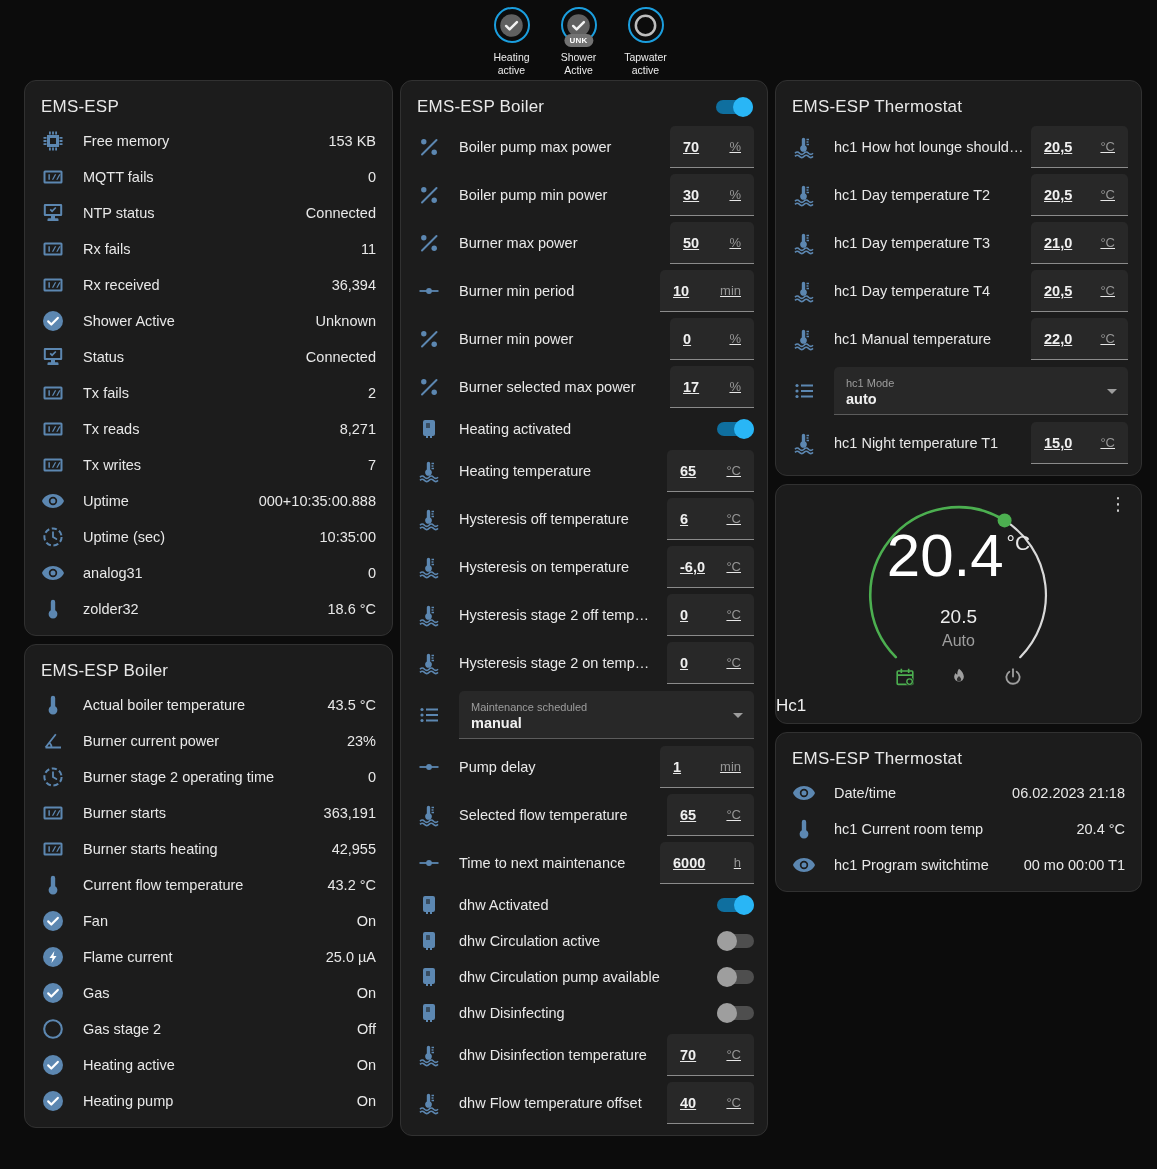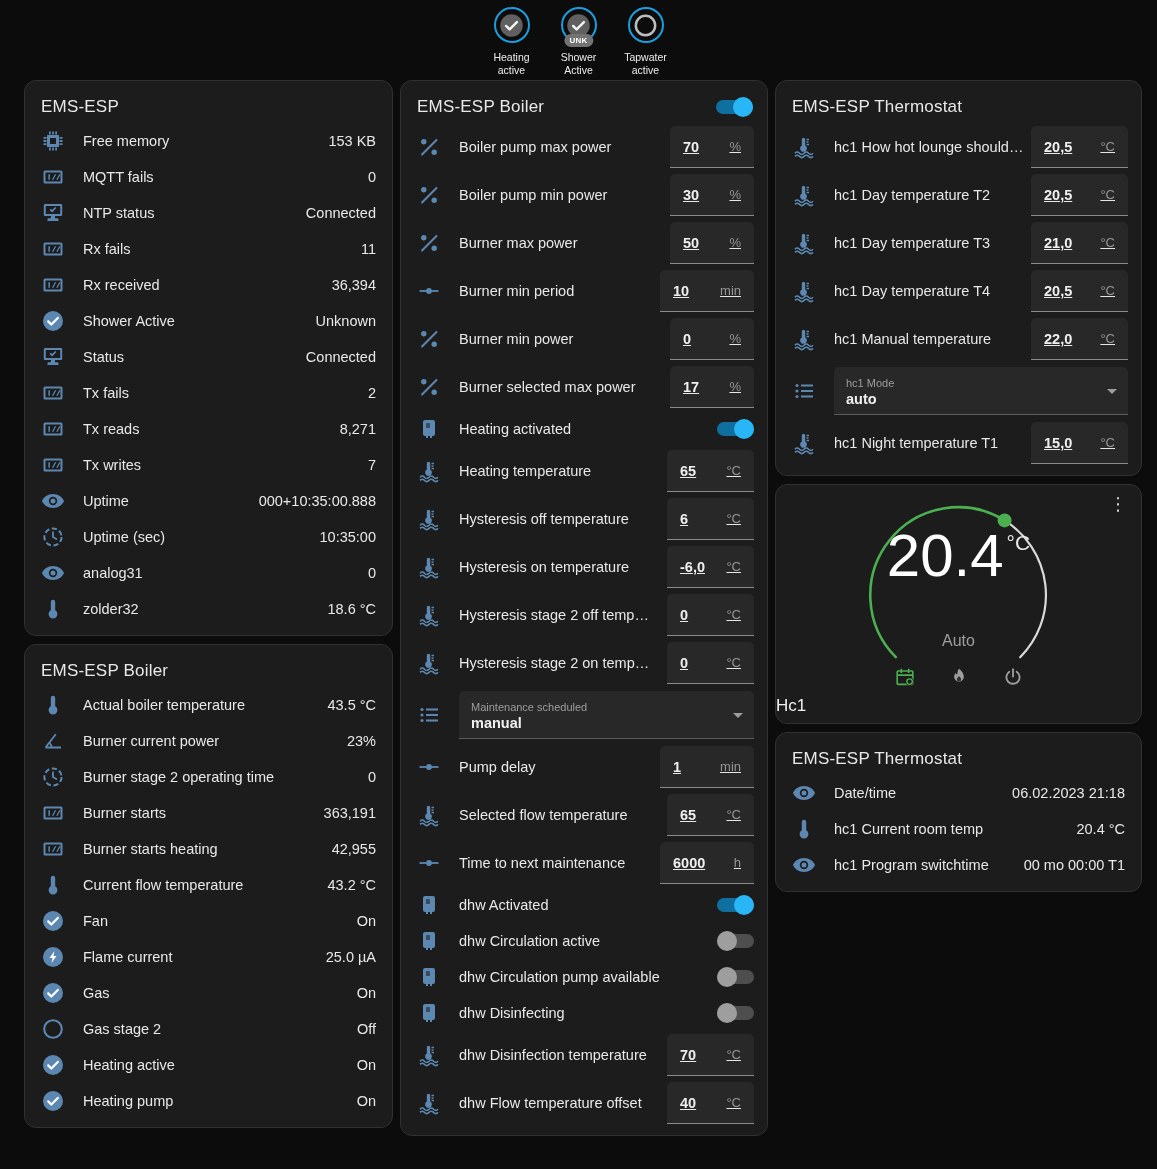--- a/index.html
+++ b/index.html
@@ -798,20 +798,21 @@
     </section>
 
     <section class="card dial-card">
       <svg class="dial-svg" viewBox="0 0 365 240">
         <path d="M119.8 172.2 A88 88 0 0 1 228.6 35.4" stroke="#4caf50" stroke-width="2.6" fill="none" stroke-linecap="round"></path>
         <path d="M228.6 35.4 A88 88 0 0 1 244.2 172.2" stroke="#d9d9d9" stroke-width="2.2" fill="none" stroke-linecap="round"></path>
         <circle cx="228.6" cy="35.4" r="7" fill="#4caf50"></circle>
       </svg>
       <div class="kebab">⋮</div>
       <div class="dial-current"><span>20.4</span><span class="deg">°C</span></div>
+      <div class="dial-target">20.5</div>
       <div class="dial-mode">Auto</div>
       <div class="dial-modes">
           <span class="mode-btn active">
             <svg viewBox="0 0 24 24">
               <path fill="none" stroke="currentColor" stroke-width="1.8" d="M4.5 5.5h15a1 1 0 0 1 1 1v12.5a1 1 0 0 1-1 1h-15a1 1 0 0 1-1-1V6.5a1 1 0 0 1 1-1z"></path>
               <path d="M8 3v4.5M16 3v4.5M3.8 10h16.4" stroke="currentColor" stroke-width="1.8" fill="none"></path>
               <circle cx="17" cy="17" r="4.4" fill="#1c1c1c"></circle>
               <circle cx="17" cy="17" r="3" fill="none" stroke="currentColor" stroke-width="1.5"></circle>
             </svg>
           </span>

